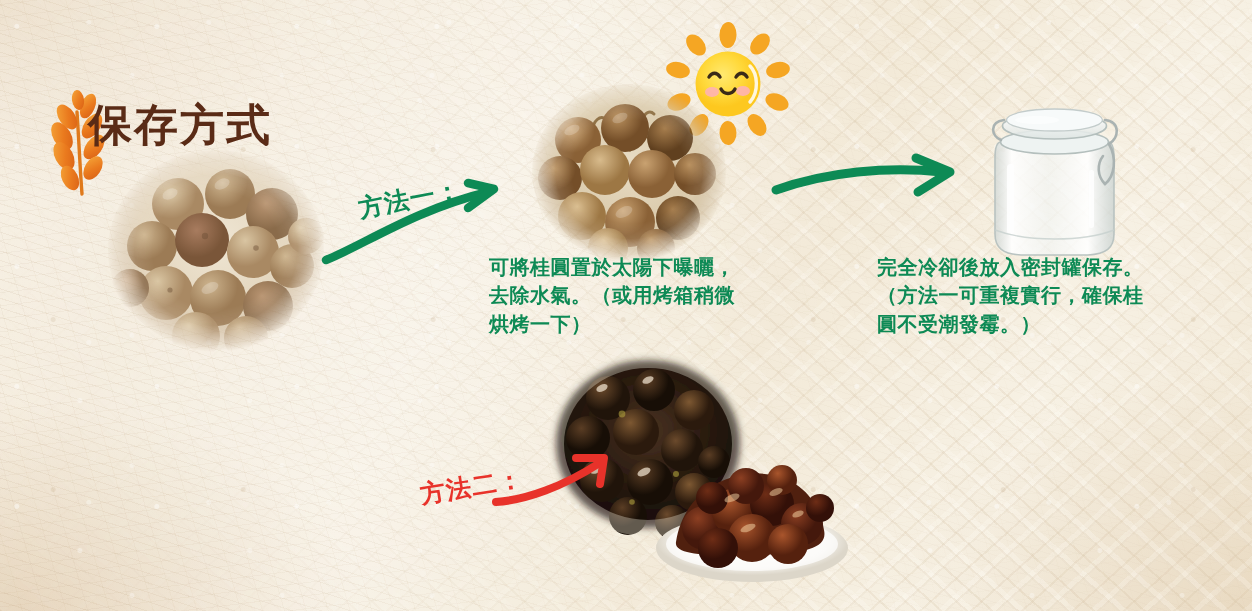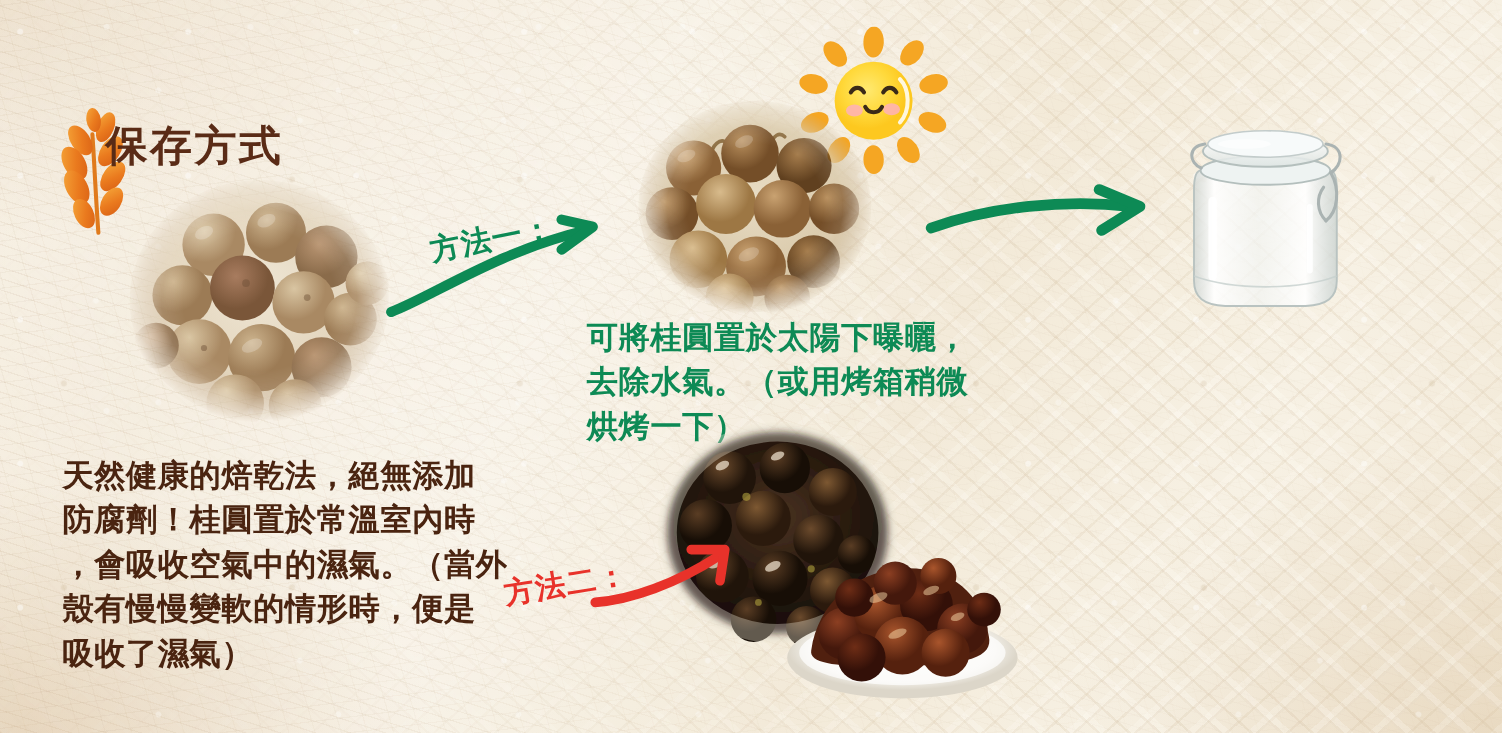--- a/index.html
+++ b/index.html
@@ -54,30 +54,29 @@
     opacity:.8;
   }
 
   
   .abs{position:absolute;}
 
   
   #title-block{left:62px;top:96px;}
   .title-text{
     font-family:Liberation Serif, serif;
-    font-size:35px;font-weight:700;color:#5a2b16;letter-spacing:2px;
+    font-size:44px;font-weight:700;color:#5a2b16;letter-spacing:2px;
     white-space:nowrap;line-height:1;
   }
 
   
   .copy{
-    font-family:Liberation Mono, monospace;
-    font-weight:700;font-size:26px;line-height:1.42;letter-spacing:.5px;
+    font-family:Liberation Serif, serif;
+    font-weight:700;font-size:20px;line-height:1.42;letter-spacing:.5px;
     white-space:pre-line;
-    margin-top:12px;
   }
   .copy-brown{color:#4a2410;}
   .copy-green{color:#0d8a55;}
   .copy-red{color:#e8322a;}
 
   
   .method-label{
     font-family:"Liberation Sans","DejaVu Sans",sans-serif;
     font-weight:700;font-size:25px;letter-spacing:1px;white-space:nowrap;
   }
@@ -175,25 +174,20 @@
           <ellipse cx="16" cy="66" rx="9" ry="15" transform="rotate(-28 16 66)"></ellipse>
           <ellipse cx="45" cy="78" rx="8" ry="13" transform="rotate(32 45 78)"></ellipse>
           <ellipse cx="22" cy="88" rx="8" ry="13" transform="rotate(-26 22 88)"></ellipse>
           <ellipse cx="30" cy="10" rx="6" ry="10" transform="rotate(-8 30 10)"></ellipse>
         </g>
       </svg>
     </div>
     <div class="title-text abs" style="left:26px;top:8px;">保存方式</div>
   </div>
 
-  <div class="abs copy copy-brown" style="left:52px;top:368px;width:380px;">天然健康的焙乾法，絕無添加
-防腐劑！桂圓置於常溫室內時
-，會吸收空氣中的濕氣。（當外
-殼有慢慢變軟的情形時，便是
-吸收了濕氣）</div>
 
   <div class="abs" style="left:318px;top:176px;width:190px;height:90px;">
     <svg viewBox="0 0 190 90" width="190" height="90" aria-hidden="true">
       <path d="M8 84 C44 70 96 34 170 16" stroke="#0d8a55" stroke-width="8.5" fill="none" stroke-linecap="round"></path>
       <path d="M150 32 L176 13 L150 7" stroke="#0d8a55" stroke-width="8.5" fill="none" stroke-linecap="round" stroke-linejoin="round"></path>
     </svg>
   </div>
   <div class="abs method-label method-green" style="left:362px;top:192px;">方法一：</div>
 
   <div class="abs" style="left:664px;top:22px;width:128px;height:124px;">
@@ -323,20 +317,23 @@
         <ellipse cx="60" cy="40" rx="22" ry="4" opacity=".7"></ellipse>
       </g>
       <path d="M18 150 C50 162 106 162 137 150" stroke="#c6cfcd" stroke-width="1.4" fill="none" opacity=".8"></path>
     </svg>
   </div>
 
   <div class="abs copy copy-green" style="left:489px;top:253px;width:330px;">可將桂圓置於太陽下曝曬，
 去除水氣。（或用烤箱稍微
 烘烤一下）</div>
 
+  <div class="abs copy copy-green" style="left:877px;top:253px;width:340px;">完全冷卻後放入密封罐保存。
+（方法一可重複實行，確保桂
+圓不受潮發霉。）</div>
 
   <div class="abs" style="left:536px;top:352px;width:320px;height:240px;">
     <svg viewBox="0 0 320 240" width="320" height="240" aria-hidden="true">
       <defs>
         <radialGradient id="blkBowl" cx="50%" cy="42%">
           <stop offset="0" stop-color="#4a3322"></stop>
             <stop offset=".62" stop-color="#2a1b10"></stop>
             <stop offset="1" stop-color="#1a1008"></stop>
         </radialGradient>
         <radialGradient id="bk1" cx="35%" cy="28%">

